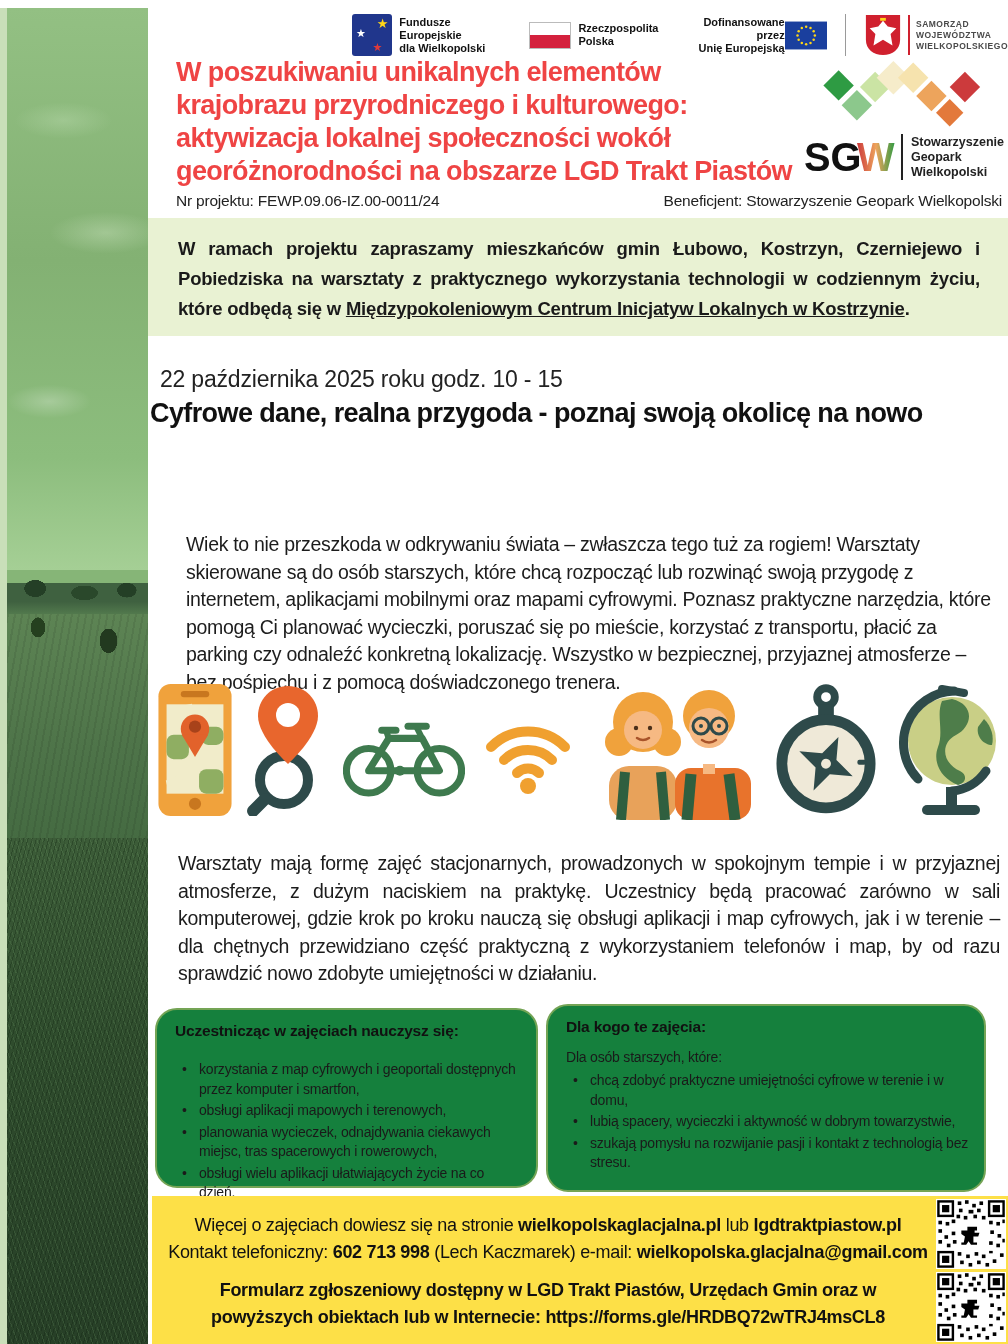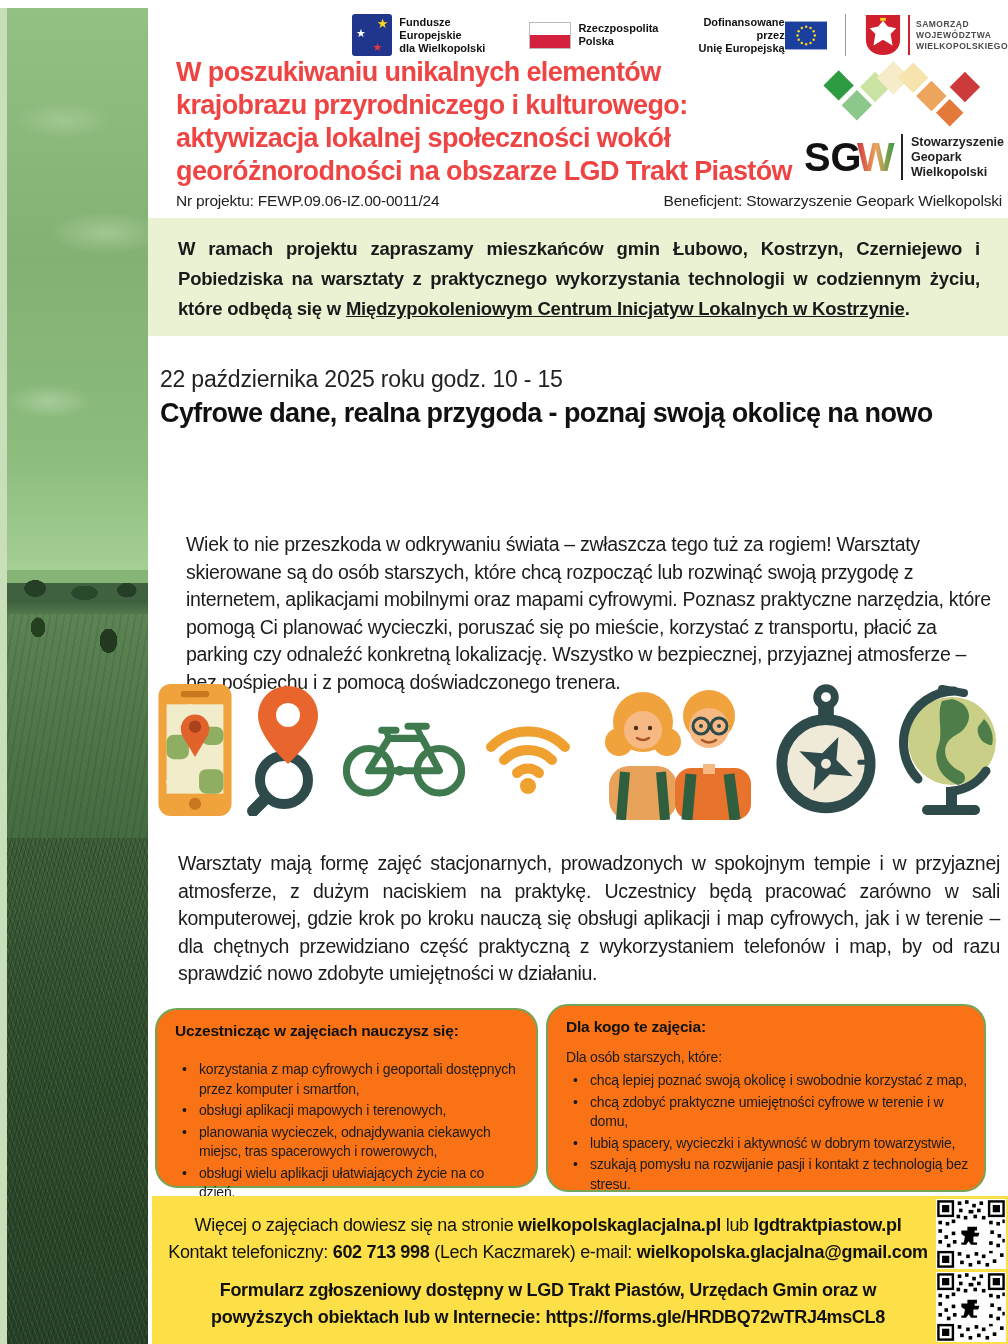--- a/index.html
+++ b/index.html
@@ -61,32 +61,32 @@
   .sgw-sep{width:2px;height:46px;background:#222;margin:0 8px 0 6px;}
   .sgw-org{font-size:12.5px;font-weight:bold;line-height:15px;color:#222;}
 
   
   .intro-box{position:absolute;left:148px;top:218px;width:860px;height:118px;background:#e9f2d3;box-sizing:border-box;
              padding:16px 28px 0 30px;font-size:18.5px;font-weight:bold;line-height:30px;letter-spacing:-.2px;text-align:justify;}
   .intro-box .u{text-decoration:underline;}
 
   
   .date-line{position:absolute;left:160px;top:366px;font-size:23px;color:#222;letter-spacing:-.2px;}
-  .headline{position:absolute;left:160px;top:398px;font-size:27px;font-weight:bold;letter-spacing:-.6px;white-space:nowrap;color:#111;}
+  .headline{position:absolute;left:150px;top:398px;font-size:27px;font-weight:bold;letter-spacing:-.6px;white-space:nowrap;color:#111;}
 
   
   .para1{position:absolute;left:186px;top:483px;width:806px;font-size:19.5px;line-height:27.5px;letter-spacing:-.3px;color:#1c1c1c;margin-top:48px;}
   .para2{position:absolute;left:178px;top:850px;width:822px;font-size:19.5px;line-height:27.5px;letter-spacing:-.3px;text-align:justify;color:#1c1c1c;}
 
   
   .icons-row{position:absolute;left:158px;top:668px;width:846px;height:164px;display:flex;align-items:center;justify-content:space-between;}
   .icons-row svg{display:block;}
 
   
-  .gbox{position:absolute;background:#f97316;border:2px solid #74a455;border-radius:22px;box-sizing:border-box;}
+  .gbox{position:absolute;background:#15803d;border:2px solid #74a455;border-radius:22px;box-sizing:border-box;}
   .gbox.learn{left:155px;top:1008px;width:383px;height:180px;padding:12px 14px 8px 18px;}
   .gbox.audience{left:546px;top:1004px;width:440px;height:188px;padding:12px 14px 8px 18px;}
   .gbox-title{font-size:15.5px;font-weight:bold;letter-spacing:-.2px;color:#111;}
   .gbox-intro{font-size:14px;margin-top:13px;letter-spacing:-.2px;}
   .gbox ul{list-style:none;margin:6px 0 0 0;padding:0;}
   .gbox.learn ul{margin-top:20px;}
   .gbox li{position:relative;padding-left:24px;font-size:14px;line-height:19.5px;letter-spacing:-.2px;margin-bottom:2px;}
   .gbox li::before{content:"\2022";position:absolute;left:7px;top:0;}
 
   
@@ -319,21 +319,20 @@
       <li>obsługi aplikacji mapowych i terenowych,</li>
       <li>planowania wycieczek, odnajdywania ciekawych miejsc, tras spacerowych i rowerowych,</li>
       <li>obsługi wielu aplikacji ułatwiających życie na co dzień.</li>
     </ul>
   </div>
 
   <div class="gbox audience">
     <div class="gbox-title">Dla kogo te zajęcia:</div>
     <div class="gbox-intro">Dla osób starszych, które:</div>
     <ul>
-      <li>chcą lepiej poznać swoją okolicę i swobodnie korzystać z map,</li>
       <li>chcą zdobyć praktyczne umiejętności cyfrowe w terenie i w domu,</li>
       <li>lubią spacery, wycieczki i aktywność w dobrym towarzystwie,</li>
       <li>szukają pomysłu na rozwijanie pasji i kontakt z technologią bez stresu.</li>
     </ul>
   </div>
 
   <div class="footer">
     <div class="footer-text">
       <div>
         <span>Więcej o zajęciach dowiesz się na stronie </span><b>wielkopolskaglacjalna.pl</b><span> lub </span><b>lgdtraktpiastow.pl</b>

